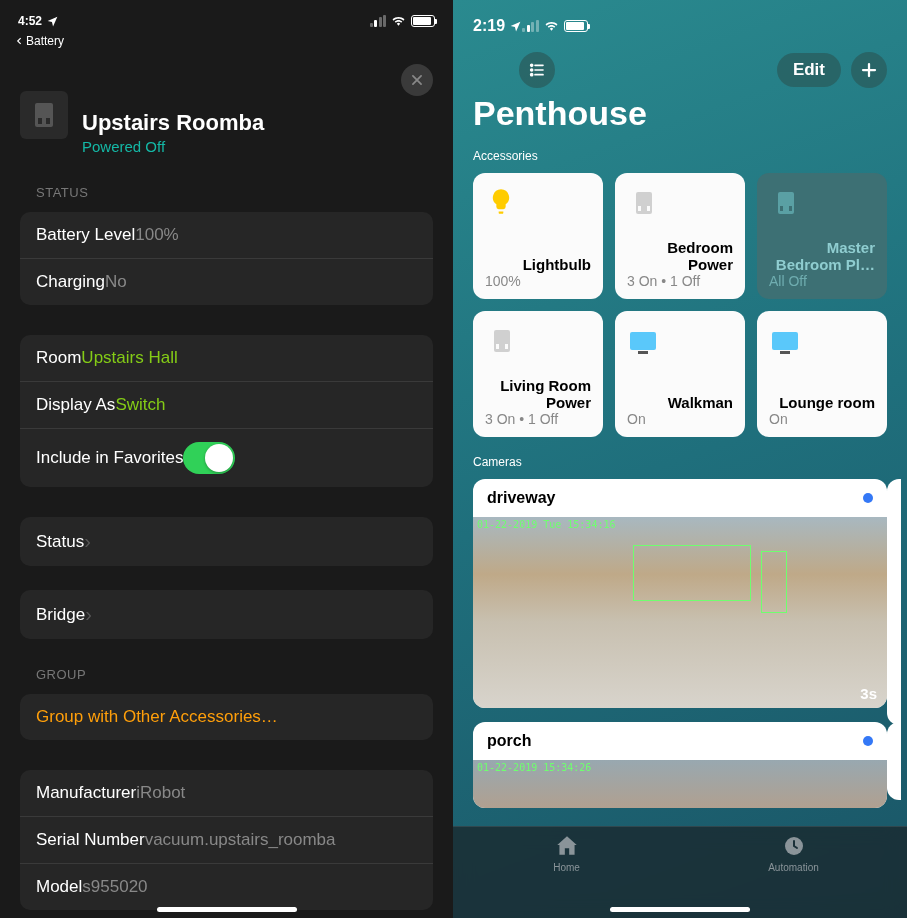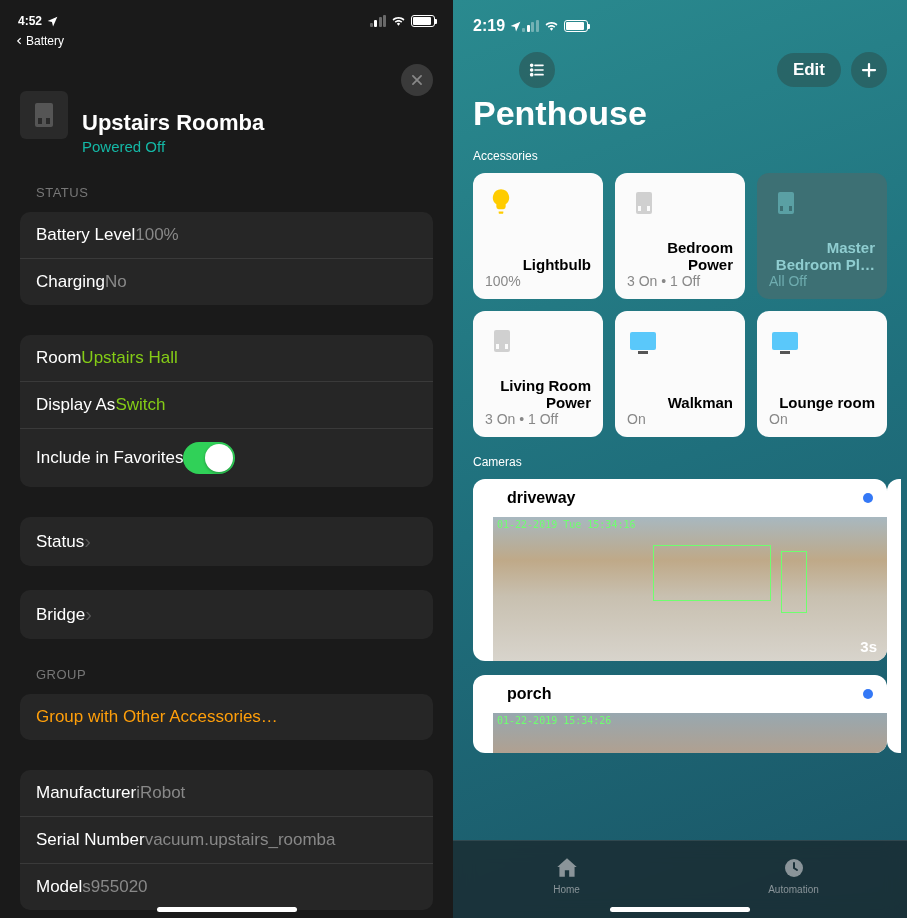--- a/index.html
+++ b/index.html
@@ -49,31 +49,31 @@
 .tile.dark .tile-sub { color: #6fadb0; }
 .bulb-svg { color: #ffcc00; }
 .tv-shape { width: 26px; height: 18px; background: #5ac8fa; border-radius: 2px; position: relative; margin-top:4px;}
 .tv-shape::after { content:''; position:absolute; bottom:-4px; left:8px; width:10px; height:3px; background:#555; }
 .plug-sm { width:16px; height:22px; background:#d0d0d0; border-radius:2px; position:relative; margin:4px 0 0 2px;}
 .plug-sm::after{content:'';position:absolute;bottom:3px;left:2px;width:3px;height:5px;background:#fbfbfb;}
 .plug-sm::before{content:'';position:absolute;bottom:3px;right:2px;width:3px;height:5px;background:#fbfbfb;}
 .plug-sm.teal{background:#5aa0a4;}
 .plug-sm.teal::after,.plug-sm.teal::before{background:#3d7074;}
 
-.camera-card { background: #fff; margin: 0 20px 14px; border-radius: 12px; overflow: hidden; position:relative;padding-left:20px; }
+.camera-card { background: #fff; margin: 0 20px 14px; border-radius: 12px; overflow: hidden; position:relative; }
 .cam-head { display: flex; justify-content: space-between; align-items: center; padding: 10px 14px; }
 .cam-title { color: #000; font-size: 16px; font-weight: 700; }
 .dot-blue { width: 10px; height: 10px; background: #3478f6; border-radius: 50%; }
-.cam-img { height: 144px; background: linear-gradient(180deg,#a8b8c0 0%, #bfa988 30%, #c8c0b0 55%, #d8d4cc 100%); position: relative; }
-.cam-img.short { height: 40px; background: linear-gradient(180deg,#98a8b0 0%, #b0a090 100%);}
+.cam-img { height: 191px; background: linear-gradient(180deg,#a8b8c0 0%, #bfa988 30%, #c8c0b0 55%, #d8d4cc 100%); position: relative; }
+.cam-img.short { height: 48px; background: linear-gradient(180deg,#98a8b0 0%, #b0a090 100%);}
 .cam-det { position:absolute; border:1px solid #6fff6f; }
 .cam-overlay-time{position:absolute; top:2px; left:4px; font-size:10px; color:#6fff6f; font-family:monospace;}
 .cam-dur { position:absolute; bottom:6px; right:10px; font-size:15px; font-weight:700; color:#fff; }
 
-.tab-bar { position: absolute; bottom: 0; left: 0; right: 0; height: 78px; background: rgba(25,40,45,0.78); backdrop-filter: blur(10px); display: flex; padding-top: 14px; border-top: 0.5px solid rgba(255,255,255,0.1); margin-top: 28px; }
+.tab-bar { position: absolute; bottom: 0; left: 0; right: 0; height: 92px; background: rgba(25,40,45,0.78); backdrop-filter: blur(10px); display: flex; padding-top: 6px; border-top: 0.5px solid rgba(255,255,255,0.1); margin-top: 28px; }
 .tab-item { flex: 1; display: flex; flex-direction: column; align-items: center; gap: 3px; color: #8a9499; font-size: 10px; }
 .tab-item.active { color: #ff9f0a; }
 .tab-icon { font-size: 22px; height: 26px; display:flex; align-items:center; }
 .home-indicator-r { position: absolute; bottom: 6px; left: 50%; transform: translateX(-50%); width: 140px; height: 5px; background: #fff; border-radius: 3px; }
 
 .sig-bars { display:inline-flex; align-items:flex-end; gap:1.5px; height:12px; }
 .sig-bars span{width:3px;background:currentColor;border-radius:1px;}
 .sig-bars span:nth-child(1){height:4px;opacity:.35}
 .sig-bars span:nth-child(2){height:7px;}
 .sig-bars span:nth-child(3){height:10px;opacity:.35}

